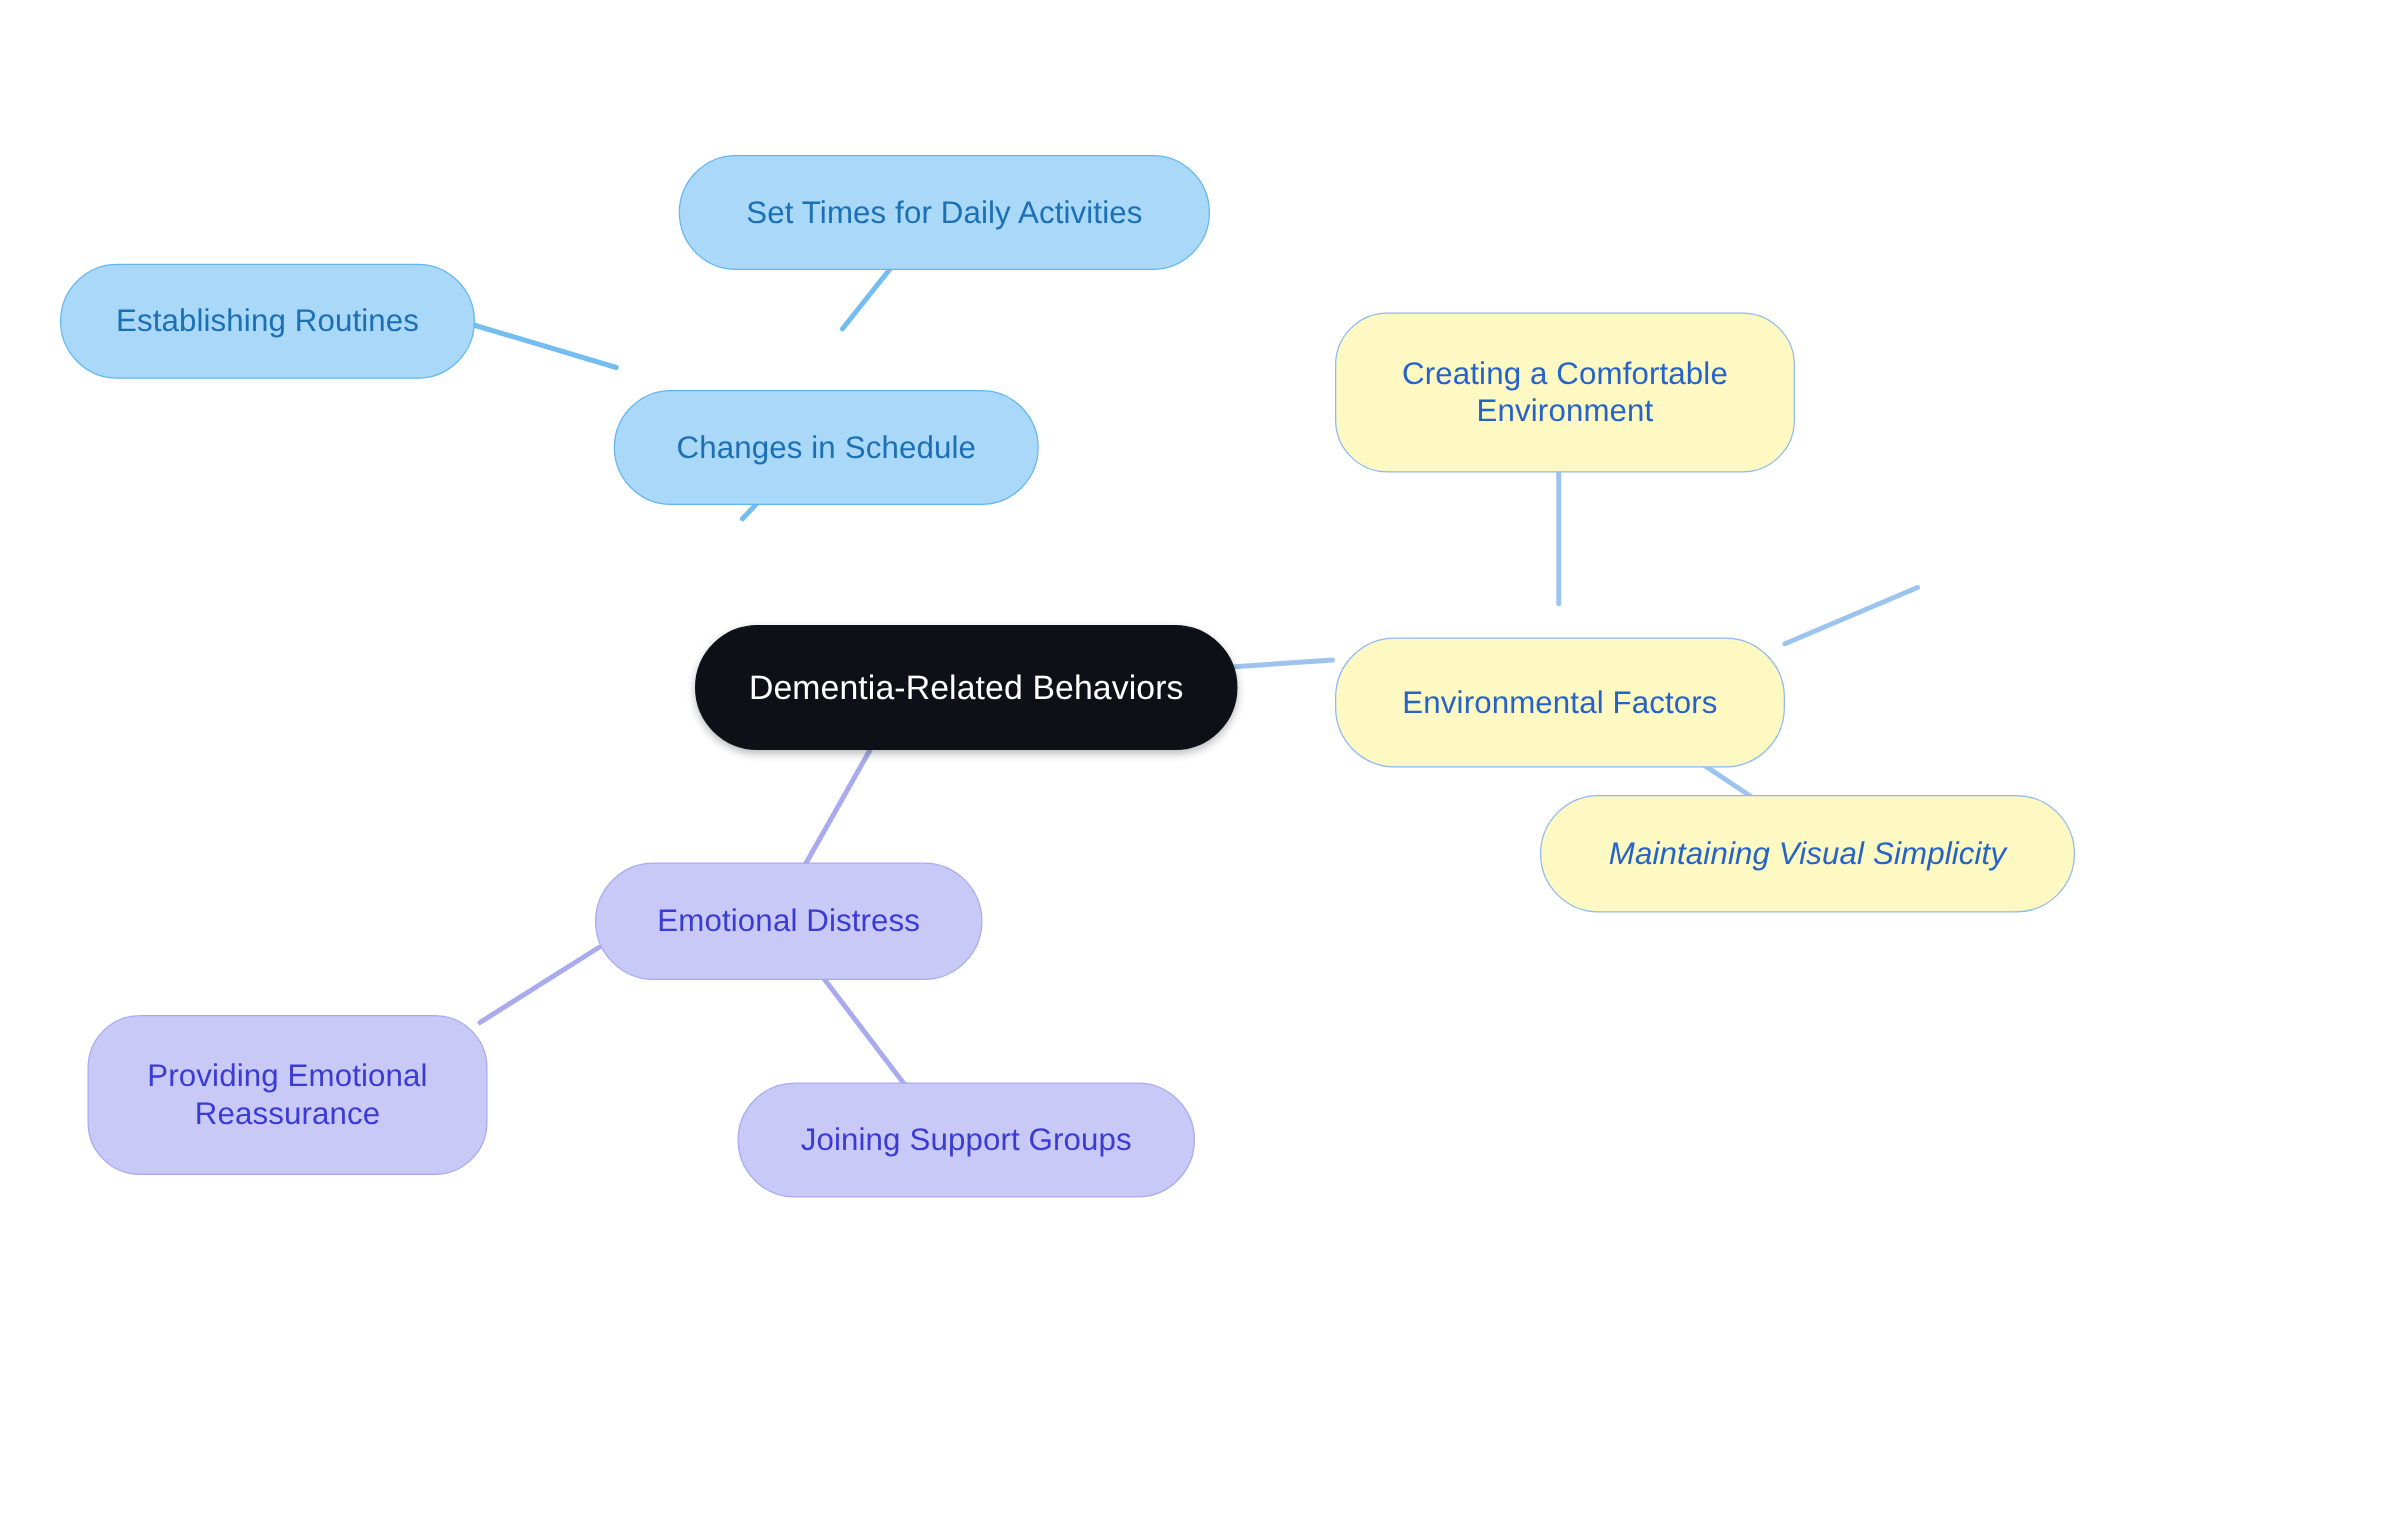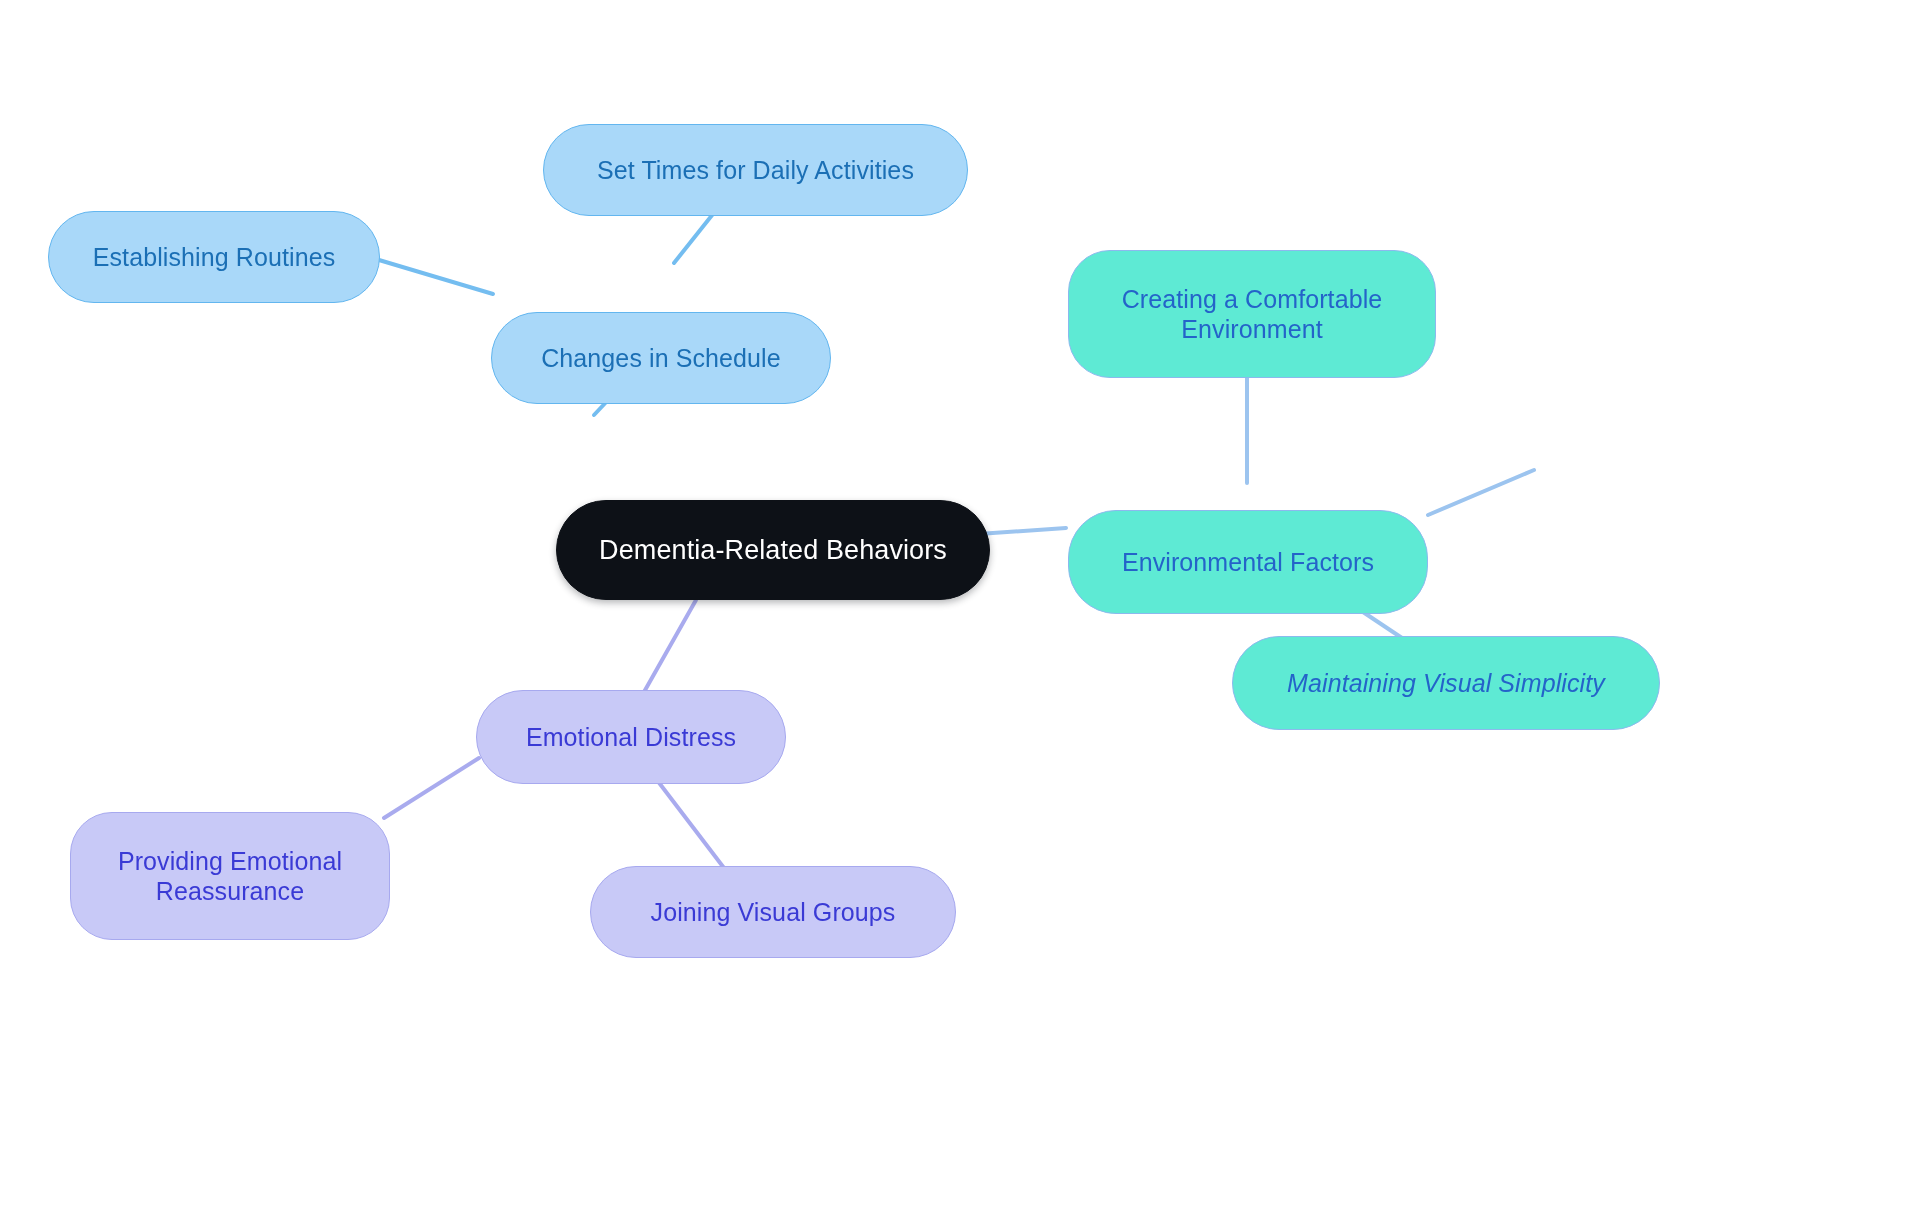--- a/index.html
+++ b/index.html
@@ -55,21 +55,21 @@
   
   .node--blue {
     background: #a9d8f9;
     border: 1.6px solid #63b6ef;
     color: #1b6fb5;
     font-size: 25px;
   }
 
   
   .node--lightblue {
-    background: #5eead4;
+    background: #fef9c3;
     border: 1.6px solid #8cb9ee;
     color: #2463c9;
     font-size: 25px;
   }
 
   
   .node--purple {
     background: #c8c9f7;
     border: 1.6px solid #a7a9ef;
     color: #3a3ad5;
@@ -173,17 +173,17 @@
   <div class="node node--purple" style="left:452px; top:690px; width:310px; height:94px;">
     <span>Emotional Distress</span>
   </div>
 
   <div class="node node--purple" style="left:46px; top:812px; width:320px; height:128px; border-radius:42px;">
     <span>Providing Emotional
 Reassurance</span>
   </div>
 
   <div class="node node--purple" style="left:566px; top:866px; width:366px; height:92px;">
-    <span>Joining Visual Groups</span>
+    <span>Joining Support Groups</span>
   </div>
 
 
 </div>
 
 </body></html>

